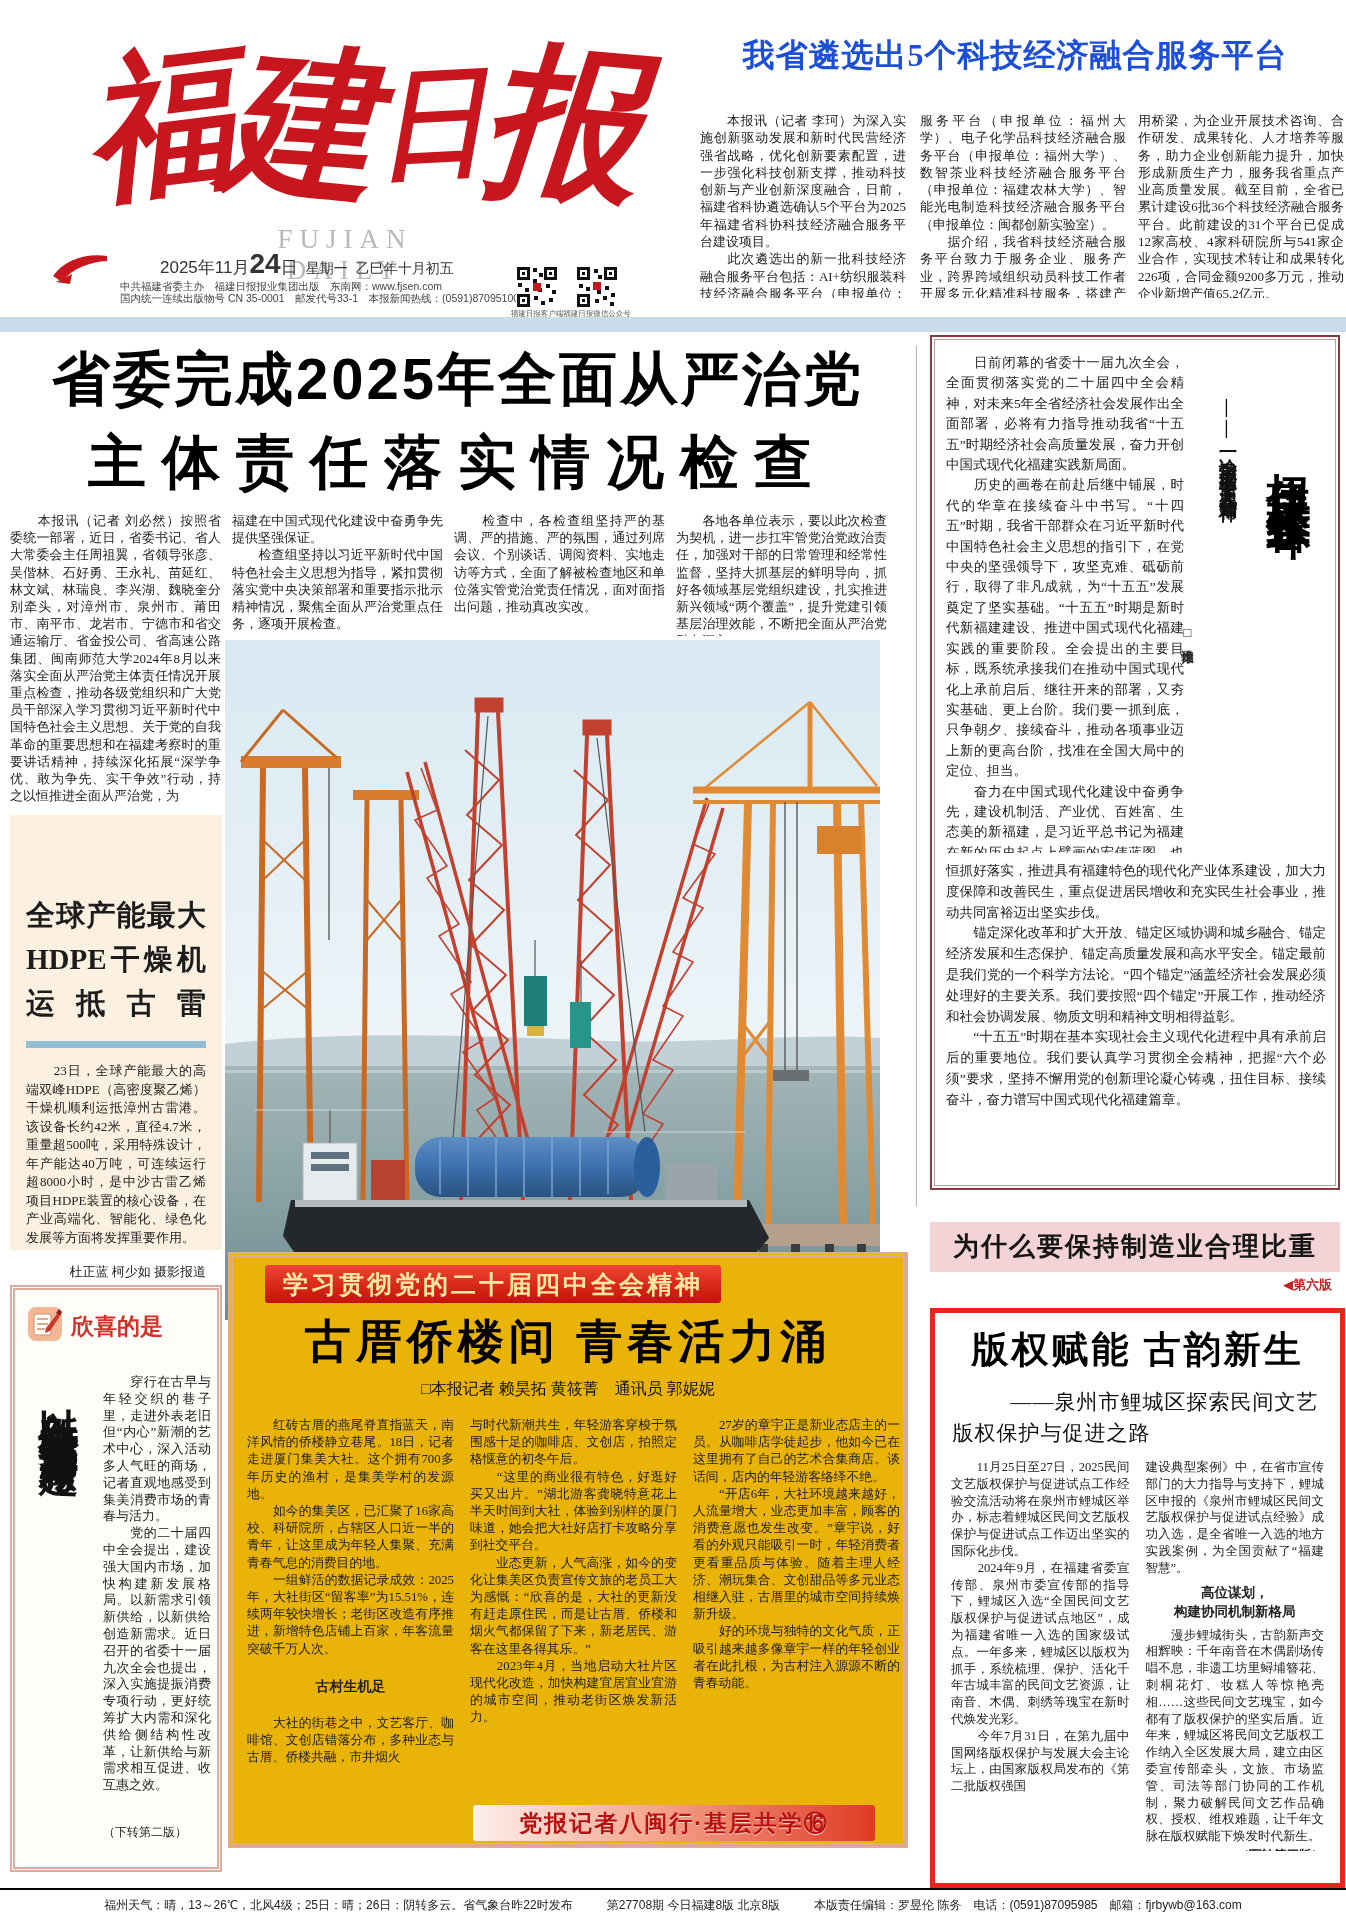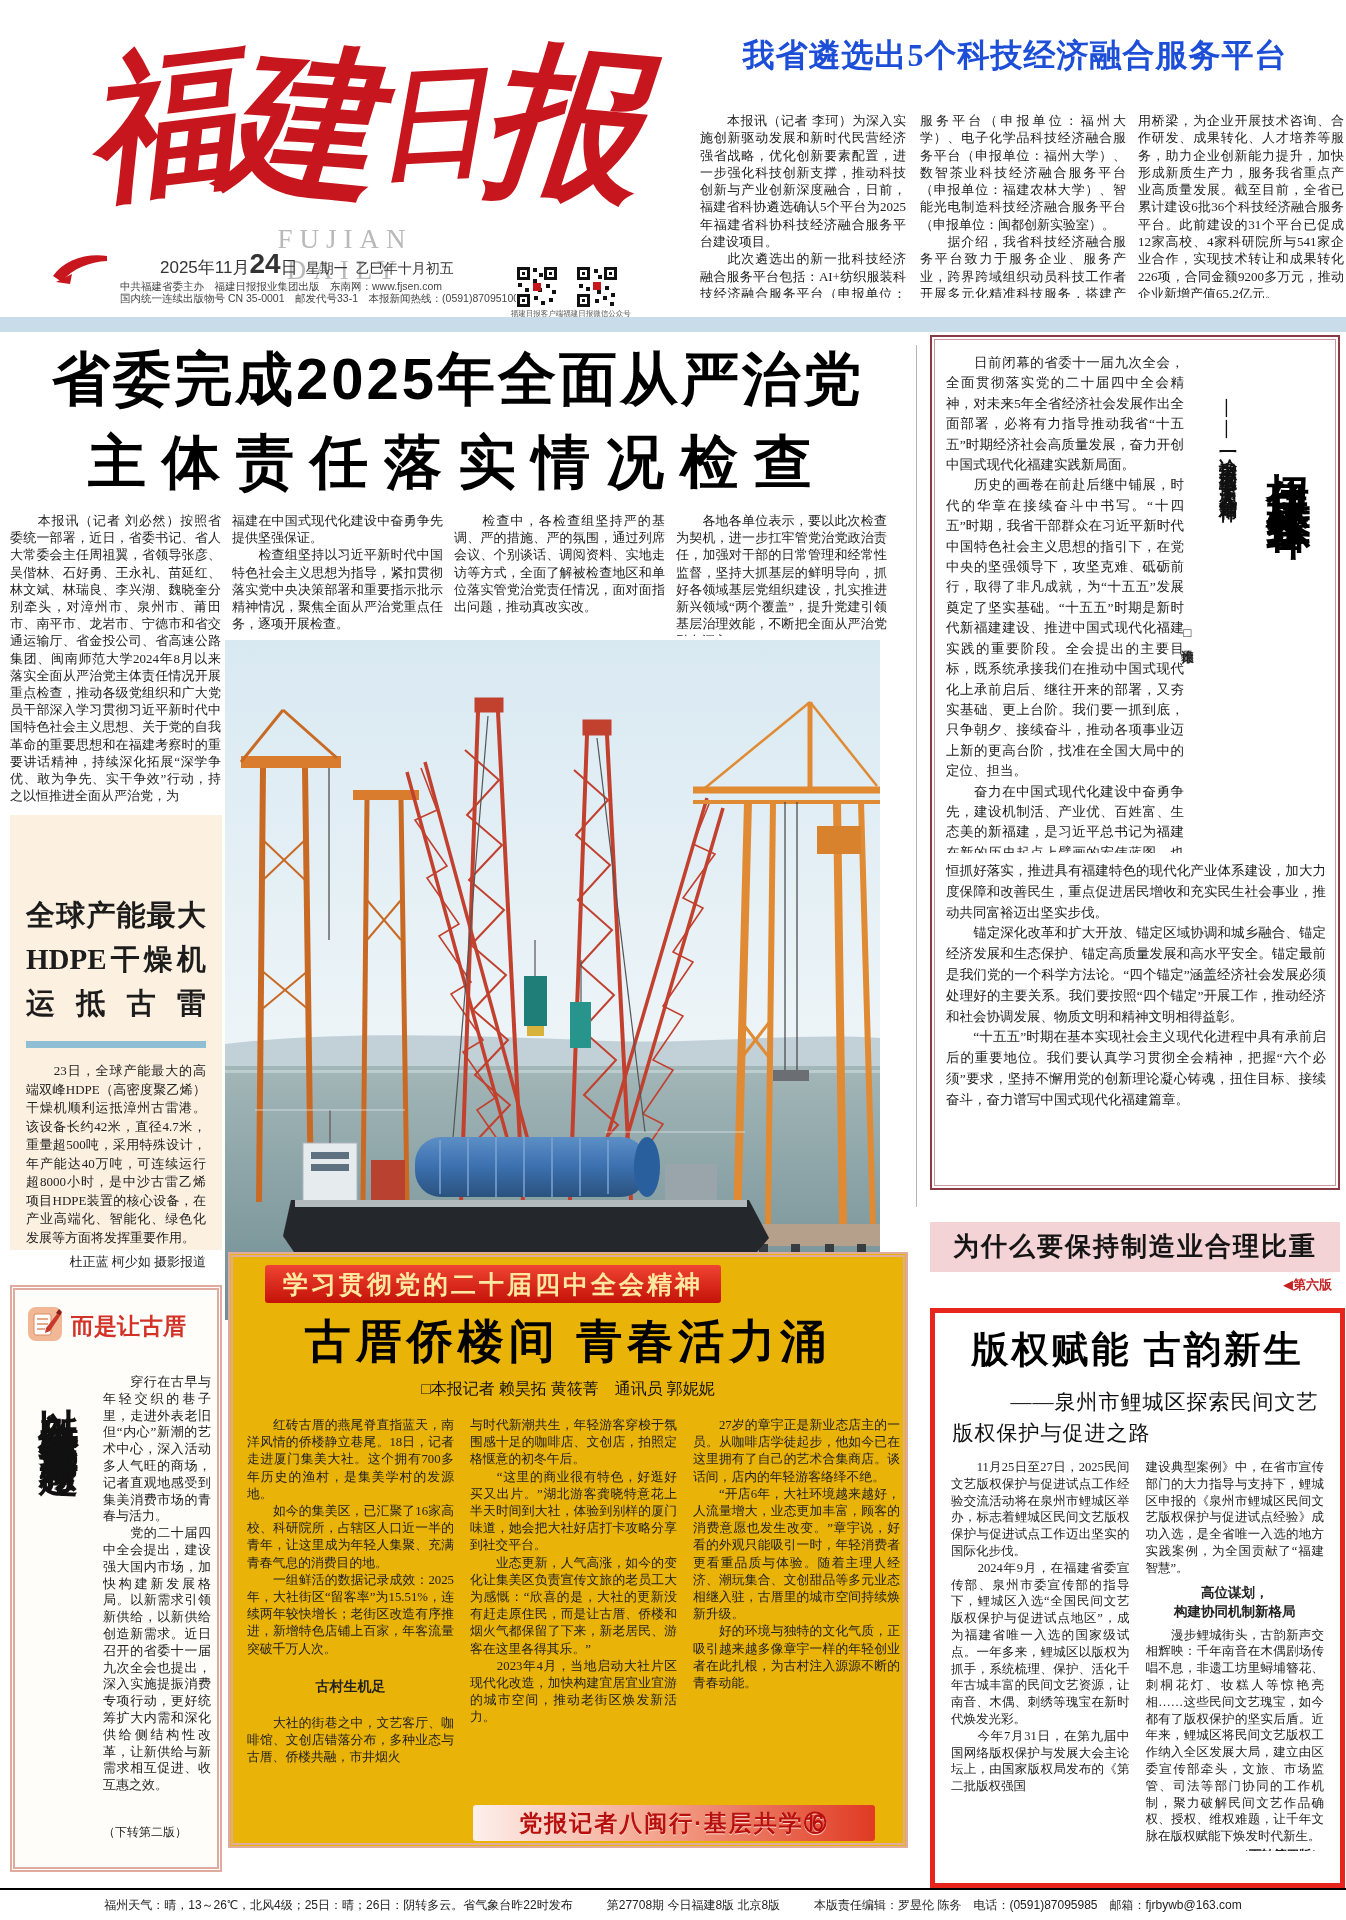--- a/index.html
+++ b/index.html
@@ -48,21 +48,21 @@
   #lead-c3 { left:454px; height:124px; } #lead-c4 { left:676px; height:124px; }
 
   
   #photo { left:225px; top:640px; width:655px; height:680px; }
 
   
   #cream { left:10px; top:815px; width:212px; height:435px; background:#fcf0e0; padding:78px 16px 4px; }
   .cream-h { font-size:29px; font-weight:bold; color:#1c1c1c; text-align:justify; text-align-last:justify; line-height:44px; }
   #cream-bar { width:180px; height:7px; background:#8fbfd4; margin:16px auto 14px; }
   #cream-body { font-size:13px; line-height:18.5px; }
-  #cream-credit { margin-top:6px; text-align:right; font-size:13px; }
+  #cream-credit { margin-top:16px; text-align:right; font-size:13px; }
 
   
   #note { left:10px; top:1285px; width:212px; height:587px; border:5px double #dfab9e; background:#fffdf9; }
   #note-head { position:absolute; left:12px; top:16px; display:flex; align-items:center; gap:8px; }
   #note-title { font-size:23px; font-weight:bold; color:#d23227; font-family:"Liberation Sans",sans-serif; }
   #note-vh { position:absolute; left:16px; top:86px; writing-mode:vertical-rl; font-size:40px; font-weight:bold; letter-spacing:5px; color:#111; height:480px; }
   #note-body { position:absolute; left:88px; top:84px; width:108px; height:444px; font-size:13px; line-height:16.8px; overflow:hidden; }
   #note-cont { position:absolute; left:88px; top:534px; width:108px; font-size:12px; }
 
   
@@ -409,21 +409,21 @@
         <svg width="36" height="36" viewBox="0 0 36 36">
           <rect x="1" y="1" width="34" height="34" rx="8" fill="#f2b795"></rect>
           <rect x="7" y="8" width="17" height="21" rx="2" fill="#fff" stroke="#d98c63"></rect>
           <line x1="10" y1="13" x2="21" y2="13" stroke="#d98c63" stroke-width="1.5"></line>
           <line x1="10" y1="18" x2="21" y2="18" stroke="#d98c63" stroke-width="1.5"></line>
           <line x1="10" y1="23" x2="18" y2="23" stroke="#d98c63" stroke-width="1.5"></line>
           <path d="M19,22 L30,8 L33,10 L23,25 L18,27 Z" fill="#c8392b"></path>
           <path d="M29,7 L32,3 L35,6 L33,10 Z" fill="#8a2019"></path>
         </svg>
       </span>
-      <span id="note-title">而是让古厝</span>
+      <span id="note-title">欣喜的是</span>
     </div>
     <div id="note-vh">以新供给作答消费新考题</div>
     <div id="note-body" class="pre just">　　穿行在古早与年轻交织的巷子里，走进外表老旧但“内心”新潮的艺术中心，深入活动多人气旺的商场，记者直观地感受到集美消费市场的青春与活力。
 　　党的二十届四中全会提出，建设强大国内市场，加快构建新发展格局。以新需求引领新供给，以新供给创造新需求。近日召开的省委十一届九次全会也提出，深入实施提振消费专项行动，更好统筹扩大内需和深化供给侧结构性改革，让新供给与新需求相互促进、收互惠之效。</div>
     <div id="note-cont">（下转第二版）</div>
   </div>
 
   <div id="footrule" class="abs"></div>
   <div id="footer" class="abs">
     <span>福州天气：晴，13～26℃，北风4级；25日：晴；26日：阴转多云。省气象台昨22时发布</span>

